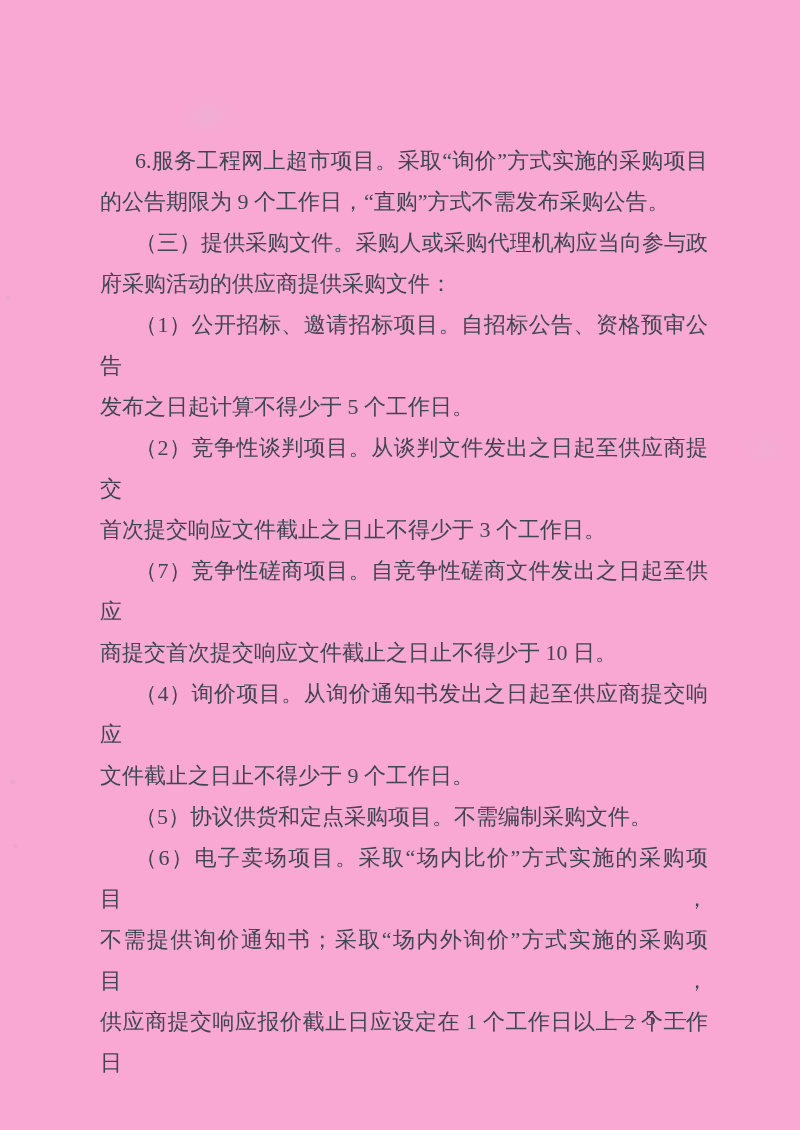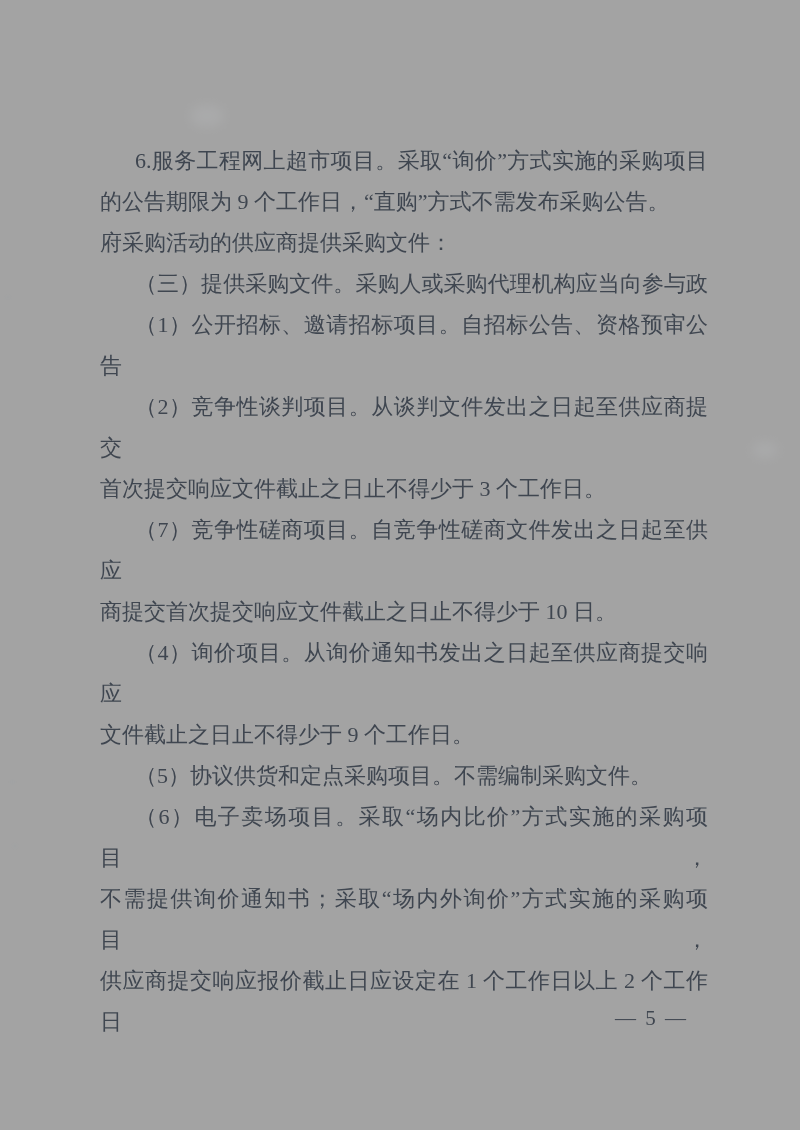--- a/index.html
+++ b/index.html
@@ -4,21 +4,21 @@
 <style>
   html, body {
     margin: 0;
     padding: 0;
     background: #ffffff;
   }
   .page {
     position: relative;
     width: 800px;
     height: 1130px;
-    background: #a3a3a3;
+    background: #f9a8d4;
     overflow: hidden;
     font-family: "Liberation Serif", "DejaVu Serif", serif;
     color: var(--ink, #3f4650);
   }
   .doc-body {
     position: absolute;
     left: 100px;
     top: 140px;
     width: 608px;
     font-size: 22px;
@@ -78,25 +78,26 @@
   <div class="speck" style="left:13px; top:844px; width:4px; height:4px;"></div>
   <div class="speck" style="left:6px; top:296px; width:4px; height:3px;"></div>
   <div class="smudge" style="left:752px; top:442px; width:26px; height:16px;"></div>
 
   <div class="doc-body">
       <div class="paragraph">
         <div class="line first full">6.服务工程网上超市项目。采取“询价”方式实施的采购项目</div>
         <div class="line">的公告期限为 9 个工作日，“直购”方式不需发布采购公告。</div>
       </div>
       <div class="paragraph">
+        <div class="line first full">（三）提供采购文件。采购人或采购代理机构应当向参与政</div>
         <div class="line">府采购活动的供应商提供采购文件：</div>
-        <div class="line first full">（三）提供采购文件。采购人或采购代理机构应当向参与政</div>
       </div>
       <div class="paragraph">
         <div class="line first full">（1）公开招标、邀请招标项目。自招标公告、资格预审公告</div>
+        <div class="line">发布之日起计算不得少于 5 个工作日。</div>
       </div>
       <div class="paragraph">
         <div class="line first full">（2）竞争性谈判项目。从谈判文件发出之日起至供应商提交</div>
         <div class="line">首次提交响应文件截止之日止不得少于 3 个工作日。</div>
       </div>
       <div class="paragraph">
         <div class="line first full">（7）竞争性磋商项目。自竞争性磋商文件发出之日起至供应</div>
         <div class="line">商提交首次提交响应文件截止之日止不得少于 10 日。</div>
       </div>
       <div class="paragraph">

